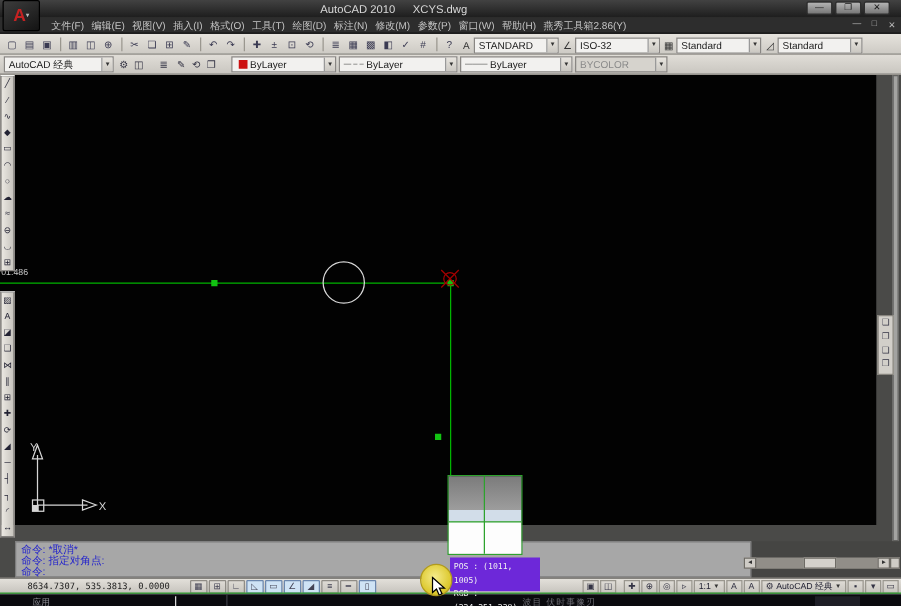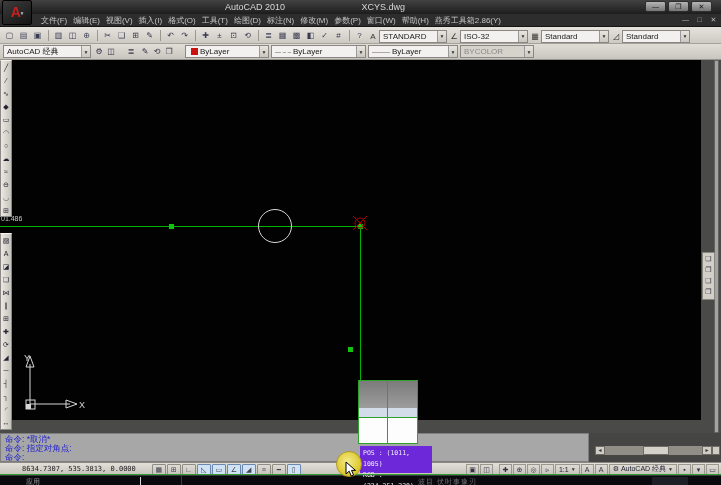--- a/index.html
+++ b/index.html
@@ -9,21 +9,21 @@
 
   
   .titlebar{position:absolute;left:0;top:0;width:721px;height:14px;
             background:linear-gradient(#424242,#1d1d1d);z-index:15;}
   .logo{position:absolute;left:2px;top:0;width:30px;height:25px;z-index:22;
         background:linear-gradient(150deg,#3c3c3c,#141414);border:1px solid #000;border-radius:2px;
         color:#c42222;font-weight:bold;font-size:14px;text-align:center;line-height:23px;}
   .logo .dd{font-size:5px;color:#bbb;vertical-align:middle;}
   .qa{position:absolute;left:36px;top:2px;display:flex;gap:1px;}
   .qa-btn{width:12px;height:10px;font-size:7px;color:#d5d5d5;text-align:center;line-height:10px;}
-  .win-title{position:absolute;left:225px;top:2px;width:180px;display:flex;justify-content:space-between;
+  .win-title{position:absolute;left:225px;top:2px;width:180px;display:flex;justify-content:center;
              gap:14px;font-size:9px;color:#d8d8d8;white-space:nowrap;}
   .infocenter{position:absolute;left:381px;top:1px;height:12px;display:flex;align-items:center;gap:2px;}
   .ic-arr{color:#999;font-size:6px;}
   .search{width:128px;height:10px;background:#c9c9c9;border:1px solid #555;font-size:7px;color:#333;
           padding:0 2px;font-family:inherit;outline:none;}
   .search::placeholder{color:#3f3f3f;font-size:7px;}
   .ic-icons{display:flex;align-items:center;}
   .ic-btn{font-size:7px;color:#c8c8c8;padding:0 2px;}
   .win-btns{position:absolute;left:645px;top:1px;display:flex;gap:2px;}
   .wbtn{width:21px;height:11px;background:linear-gradient(#b5b5b5,#757575);border:1px solid #2e2e2e;
@@ -103,21 +103,21 @@
           border-top:1px solid #88857f;z-index:2;display:flex;align-items:center;padding-left:14px;}
   .tnav{width:9px;height:10px;background:#ccc9c3;border:1px solid #8e8b85;font-size:5px;line-height:8px;
         text-align:center;color:#333;margin-right:1px;flex:none;}
   .tab{height:12px;font-size:8px;padding:0 6px;line-height:11px;background:#c2bfb9;
        border:1px solid #8e8b85;color:#222;margin-left:1px;white-space:nowrap;flex:none;}
   .tab.active{background:#c054b4;color:#fff;border-color:#83377c;}
   .tabtrack{flex:1;height:9px;background:#a19e98;margin:0 2px;border:1px solid #8e8b85;position:relative;}
   .tabthumb{position:absolute;left:2px;top:0;width:70px;height:7px;background:#c9c6c0;}
 
   
-  .cmdwin{position:absolute;left:0;top:433px;width:589px;height:29px;background:#a7a7a7;
+  .cmdwin{position:absolute;left:12px;top:433px;width:589px;height:29px;background:#a7a7a7;
           border:1px solid #7e7e7e;z-index:3;padding:1px 4px;}
   .cmd-line{font-size:8.5px;line-height:9px;color:#2222cc;white-space:pre;}
   .cmd-dark{position:absolute;left:589px;top:433px;width:132px;height:29px;background:#454543;z-index:2;}
   .hscroll{position:absolute;left:595px;top:446px;width:117px;height:9px;display:flex;z-index:3;}
   .hs-btn{width:10px;height:9px;background:#cfccc6;border:1px solid #6e6b65;font-size:5px;line-height:7px;
           text-align:center;color:#333;flex:none;}
   .hs-track{flex:1;background:#918e88;position:relative;}
   .hs-thumb{position:absolute;left:38px;top:0;width:26px;height:9px;background:#d4d1cb;border:1px solid #6e6b65;}
   .hs-corner{position:absolute;left:712px;top:446px;width:8px;height:9px;background:#cfccc6;
              border:1px solid #6e6b65;z-index:3;}

